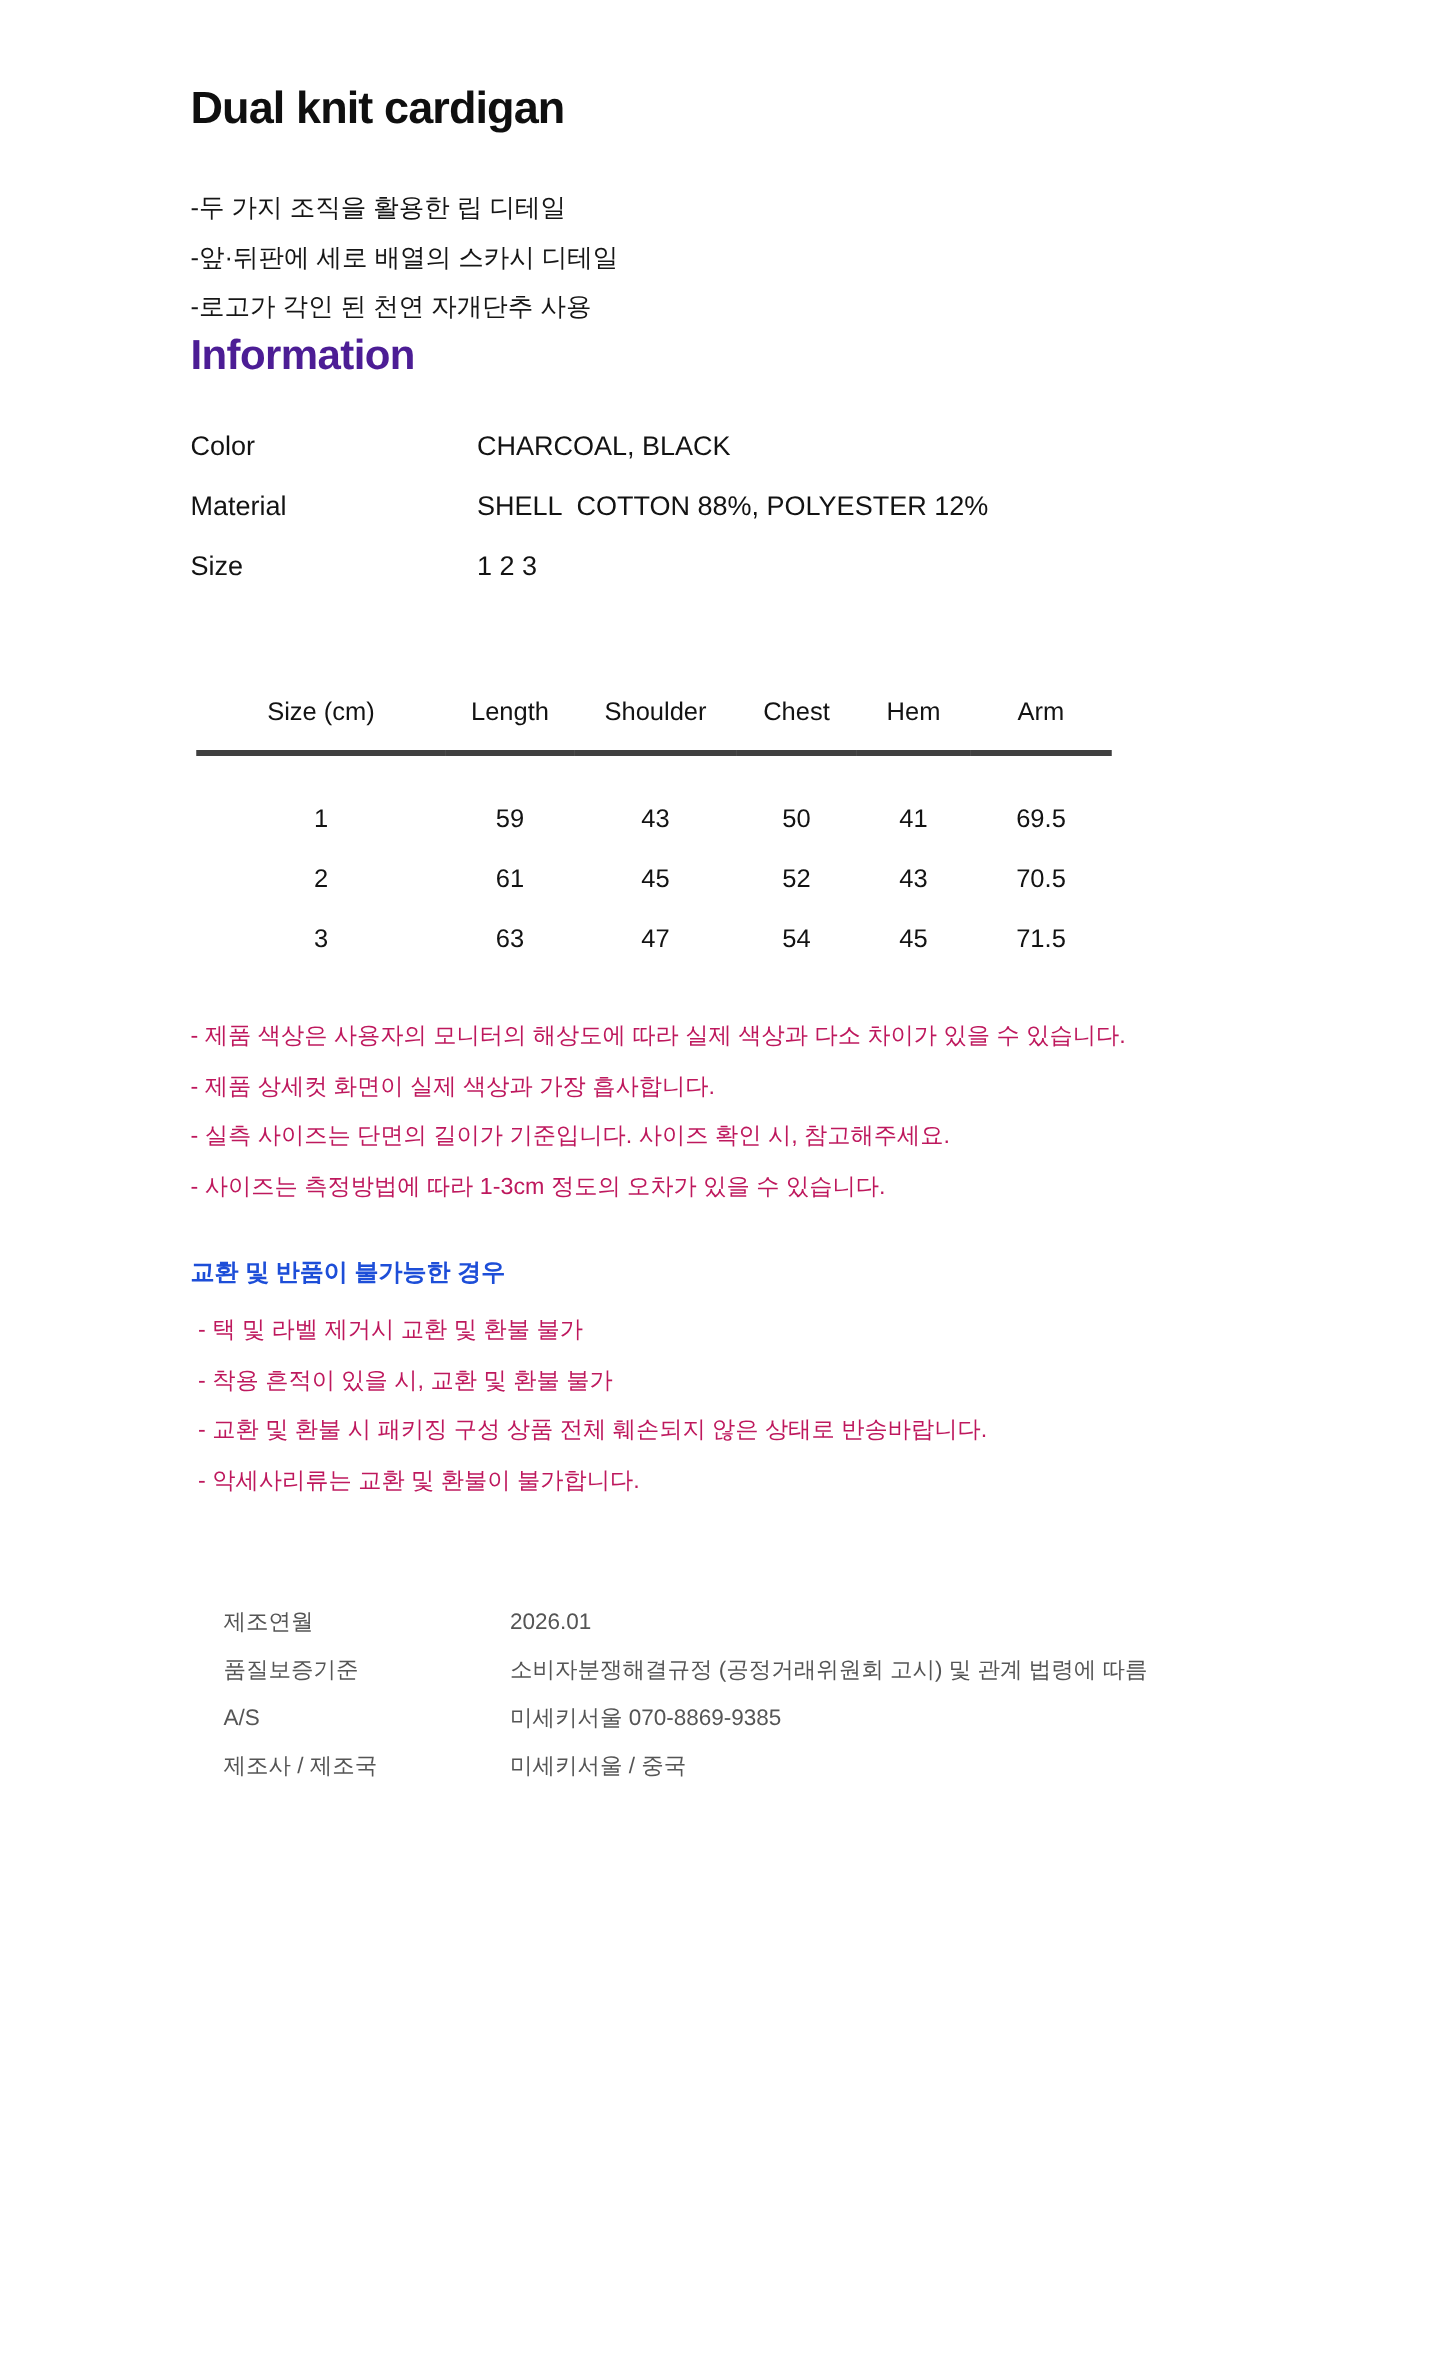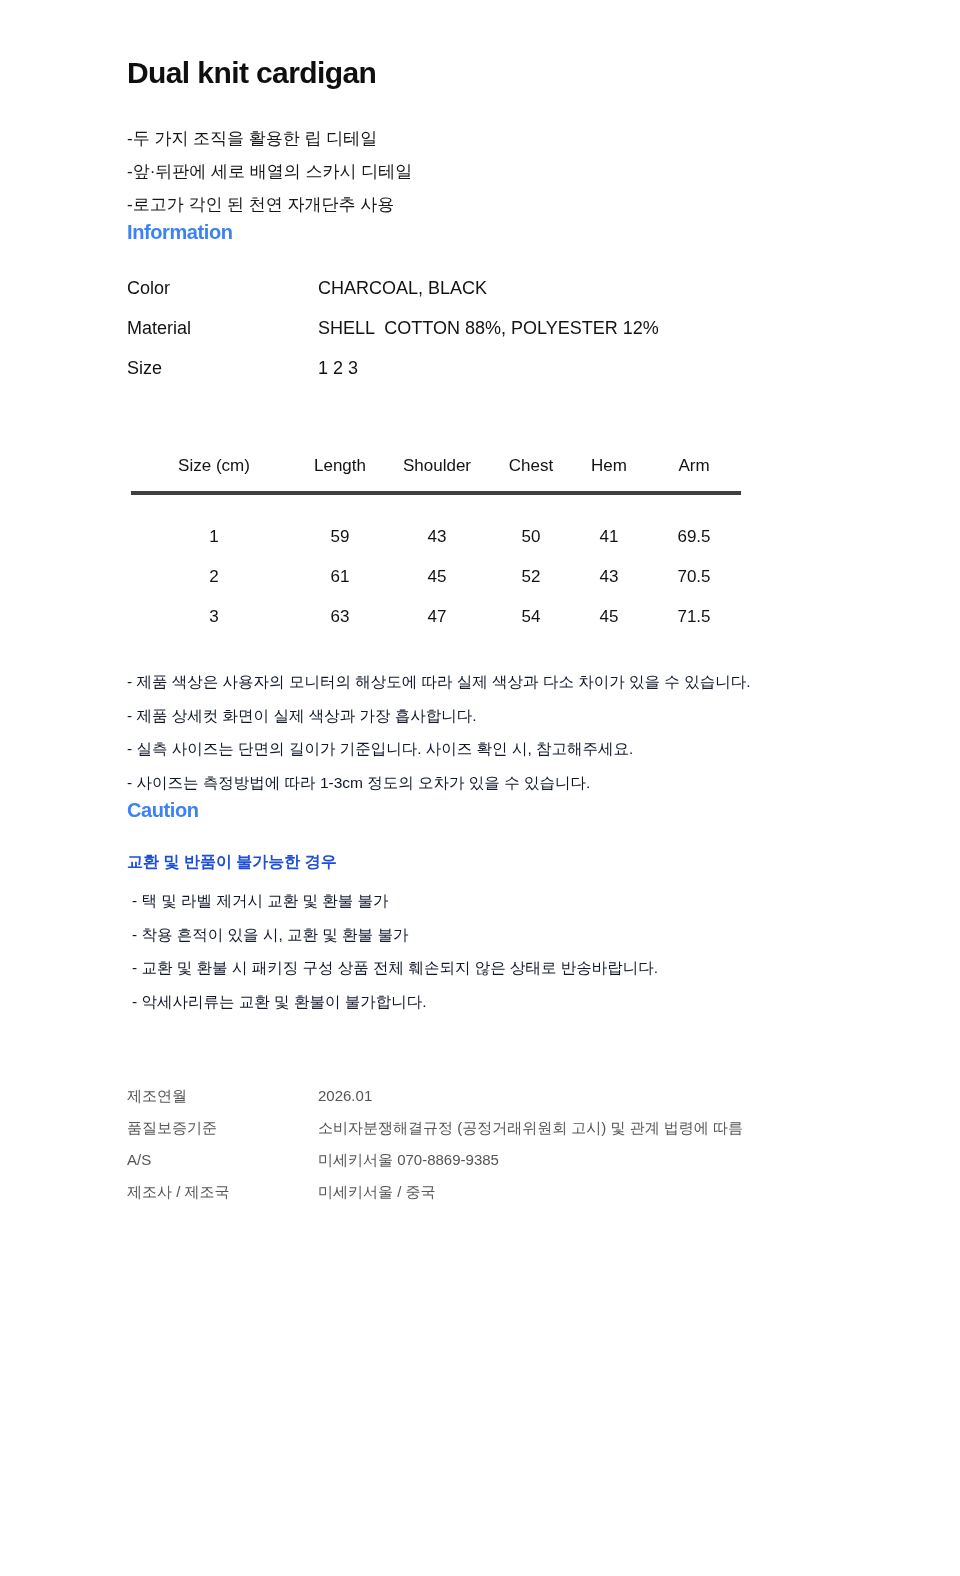--- a/index.html
+++ b/index.html
@@ -31,24 +31,24 @@
     padding: 0;
   }
   .desc-list li {
     font-size: 17px;
     line-height: 33px;
     color: #161616;
     white-space: pre-wrap;
   }
   h2.section {
     margin: 0;
-    font-size: 20px;
+    font-size: 28px;
     font-weight: 700;
     letter-spacing: -0.4px;
-    color: #3b82f6;
+    color: #4c1d95;
   }
   .information-heading { margin-top: 50px; }
   .info-rows { margin-top: 34px; }
   .info-row {
     display: flex;
     height: 40px;
     align-items: flex-start;
     font-size: 18px;
   }
   .info-row .label { flex: 0 0 191px; }
@@ -79,38 +79,39 @@
 
   .notice-heading { margin-top: 54px; }
   .plain-list {
     list-style: none;
     margin: 28px 0 0 0;
     padding: 0;
   }
   .plain-list li {
     font-size: 15.5px;
     line-height: 33.5px;
-    color: #0f172a;
+    color: #be185d;
     white-space: pre-wrap;
   }
   .caution-heading { margin-top: 42px; }
   .caution-sub {
     margin-top: 30px;
     font-size: 16px;
     font-weight: 700;
     color: #1d4ed8;
   }
   .caution-list { margin-top: 11px; padding-left: 5px; }
 
   .footer-rows { margin-top: 62px; }
   .footer-row {
     display: flex;
     font-size: 15px;
     line-height: 32px;
     color: #555555;
+    margin-left: 22px;
   }
   .footer-row .label { flex: 0 0 191px; }
   .footer-row .value { white-space: pre-wrap; }
   .copyright {
     margin-top: 38px;
     font-size: 16px;
     color: #555555;
   }
 </style>
 </head>
@@ -191,21 +192,20 @@
   </table>
 
 
   <ul class="plain-list">
     <li>- 제품 색상은 사용자의 모니터의 해상도에 따라 실제 색상과 다소 차이가 있을 수 있습니다.</li>
     <li>- 제품 상세컷 화면이 실제 색상과 가장 흡사합니다.</li>
     <li>- 실측 사이즈는 단면의 길이가 기준입니다. 사이즈 확인 시, 참고해주세요.</li>
     <li>- 사이즈는 측정방법에 따라 1-3cm 정도의 오차가 있을 수 있습니다.</li>
   </ul>
 
-  <h2 class="section caution-heading">Caution</h2>
 
   <div class="caution-sub">교환 및 반품이 불가능한 경우</div>
 
   <ul class="plain-list caution-list">
     <li>- 택 및 라벨 제거시 교환 및 환불 불가</li>
     <li>- 착용 흔적이 있을 시, 교환 및 환불 불가</li>
     <li>- 교환 및 환불 시 패키징 구성 상품 전체 훼손되지 않은 상태로 반송바랍니다.</li>
     <li>- 악세사리류는 교환 및 환불이 불가합니다.</li>
   </ul>
 

